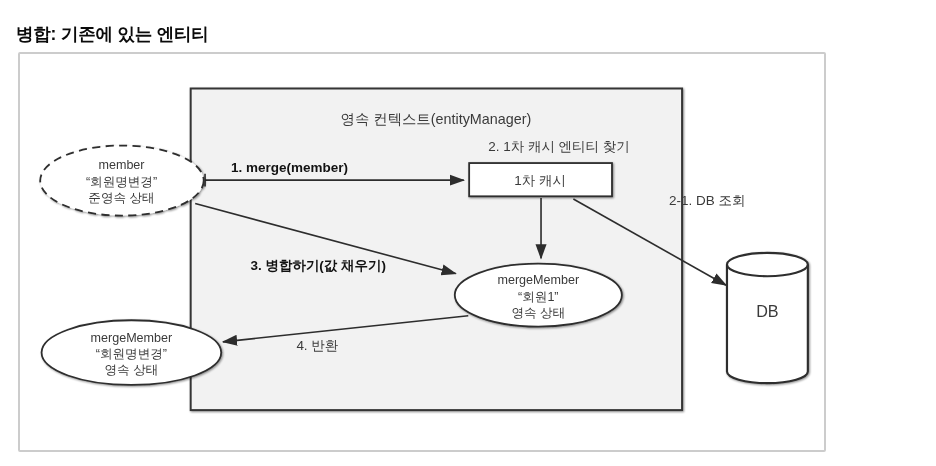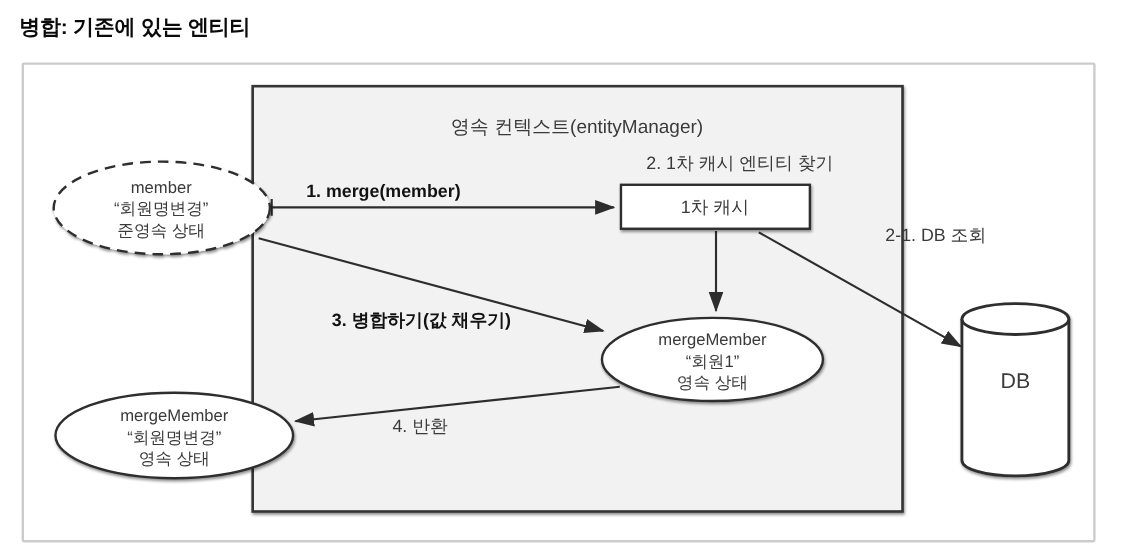--- a/index.html
+++ b/index.html
@@ -1,25 +1,25 @@
 <!DOCTYPE html>
 <html><head>
 <meta charset="utf-8">
 <style>
   html,body{margin:0;padding:0;}
   body{
     width:936px;height:466px;position:relative;background:#ffffff;
     font-family:"Liberation Sans","DejaVu Sans",sans-serif;overflow:hidden;
   }
   .title{
-    position:absolute;left:16px;top:10px;
+    position:absolute;left:16px;top:22px;
     font-size:17.5px;font-weight:bold;color:#0a0a0a;letter-spacing:-.2px;
   }
   .canvas{
-    position:absolute;left:18px;top:52px;width:895px;height:400px;
+    position:absolute;left:18px;top:52px;width:808px;height:400px;
     box-sizing:border-box;border:2px solid #cccccc;border-radius:2px;background:#ffffff;
   }
   .canvas svg{position:absolute;left:0;top:0;width:100%;height:100%;}
   .edge{stroke:#2d2d2d;stroke-width:1.8;fill:none;}
   .shape{stroke:#2d2d2d;stroke-width:2;fill:#ffffff;}
   .t{font-family:"Liberation Sans","DejaVu Sans",sans-serif;fill:#3a3a3a;}
   .t14{font-size:14px;}
   .t15{font-size:15px;}
   .t16{font-size:16px;}
   .t18{font-size:18px;}

